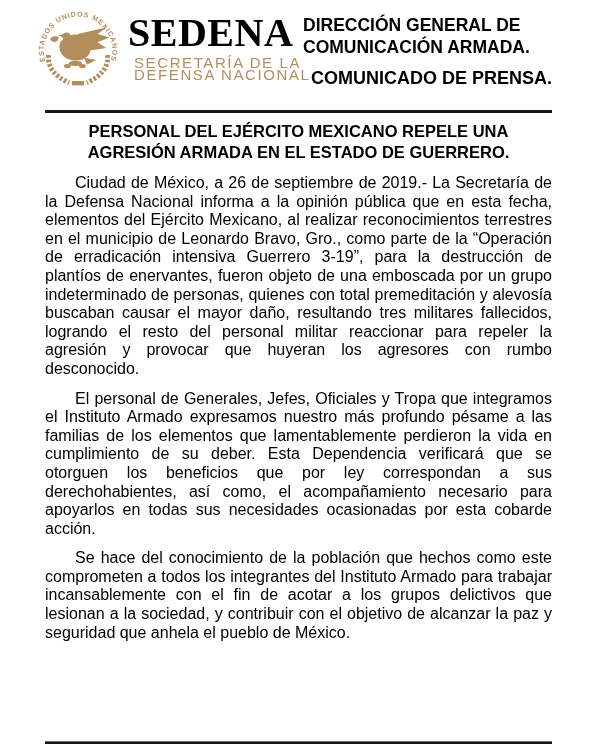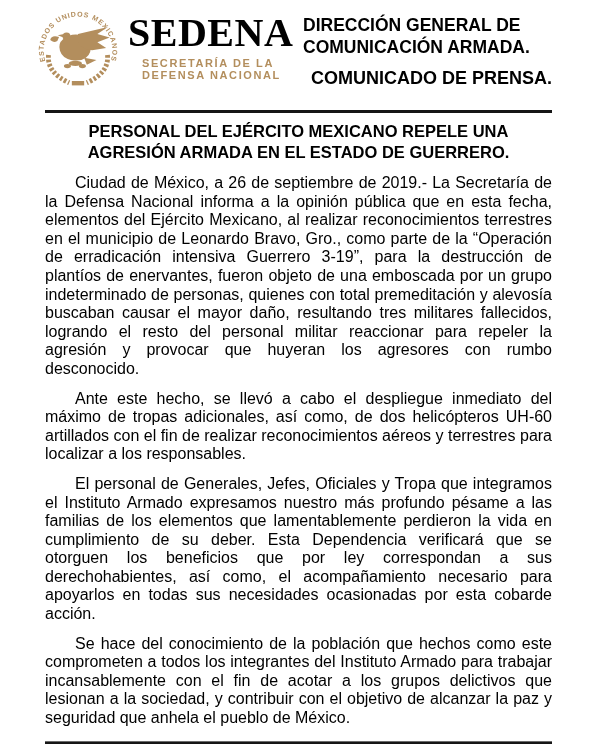--- a/index.html
+++ b/index.html
@@ -20,23 +20,23 @@
   .seal-svg { width:88px; height:88px; display:block; }
   .brand-stack { margin-left:6px; margin-top:9px; }
   .brand-name {
     font-family:"Liberation Serif", serif;
     font-weight:bold;
     font-size:40px; line-height:40px;
     letter-spacing:0.5px;
     color:#000000;
   }
   .brand-sub {
-    margin-top:4px; margin-left:14px;
+    margin-top:4px; margin-left:6px;
     color:#B38E5D;
-    font-size:11px; font-weight:bold;
+    font-size:15px; font-weight:normal;
     letter-spacing:1.6px; line-height:12px;
   }
   .office-block {
     position:absolute; top:14px; left:303px; width:266px;
     text-align:left;
     font-weight:bold; font-size:17.5px; line-height:22px;
   }
   .release-block {
     position:absolute; top:70px; right:49px;
     text-align:left;
@@ -115,21 +115,20 @@
 
   <div class="rule rule-top"></div>
 
   <div class="content">
     <div class="doc-title">
       <span>PERSONAL DEL EJÉRCITO MEXICANO REPELE UNA</span>
       <span>AGRESIÓN ARMADA EN EL ESTADO DE GUERRERO.</span>
     </div>
     <div class="body-text">
       <p>Ciudad de México, a 26 de septiembre de 2019.- La Secretaría de la Defensa Nacional informa a la opinión pública que en esta fecha, elementos del Ejército Mexicano, al realizar reconocimientos terrestres en el municipio de Leonardo Bravo, Gro., como parte de la “Operación de erradicación intensiva Guerrero 3-19”, para la destrucción de plantíos de enervantes, fueron objeto de una emboscada por un grupo indeterminado de personas, quienes con total premeditación y alevosía buscaban causar el mayor daño, resultando tres militares fallecidos, logrando el resto del personal militar reaccionar para repeler la agresión y provocar que huyeran los agresores con rumbo desconocido.</p>
-      <p>Ante este hecho, se llevó a cabo el despliegue inmediato del máximo de tropas adicionales, así como, de dos helicópteros UH-60 artillados con el fin de realizar reconocimientos aéreos y terrestres para localizar a los responsables.</p>
       <p>El personal de Generales, Jefes, Oficiales y Tropa que integramos el Instituto Armado expresamos nuestro más profundo pésame a las familias de los elementos que lamentablemente perdieron la vida en cumplimiento de su deber. Esta Dependencia verificará que se otorguen los beneficios que por ley correspondan a sus derechohabientes, así como, el acompañamiento necesario para apoyarlos en todas sus necesidades ocasionadas por esta cobarde acción.</p>
       <p>Se hace del conocimiento de la población que hechos como este comprometen a todos los integrantes del Instituto Armado para trabajar incansablemente con el fin de acotar a los grupos delictivos que lesionan a la sociedad, y contribuir con el objetivo de alcanzar la paz y seguridad que anhela el pueblo de México.</p>
     </div>
   </div>
 
   <div class="rule rule-bottom"></div>
 
 </div>
 
 </body></html>

